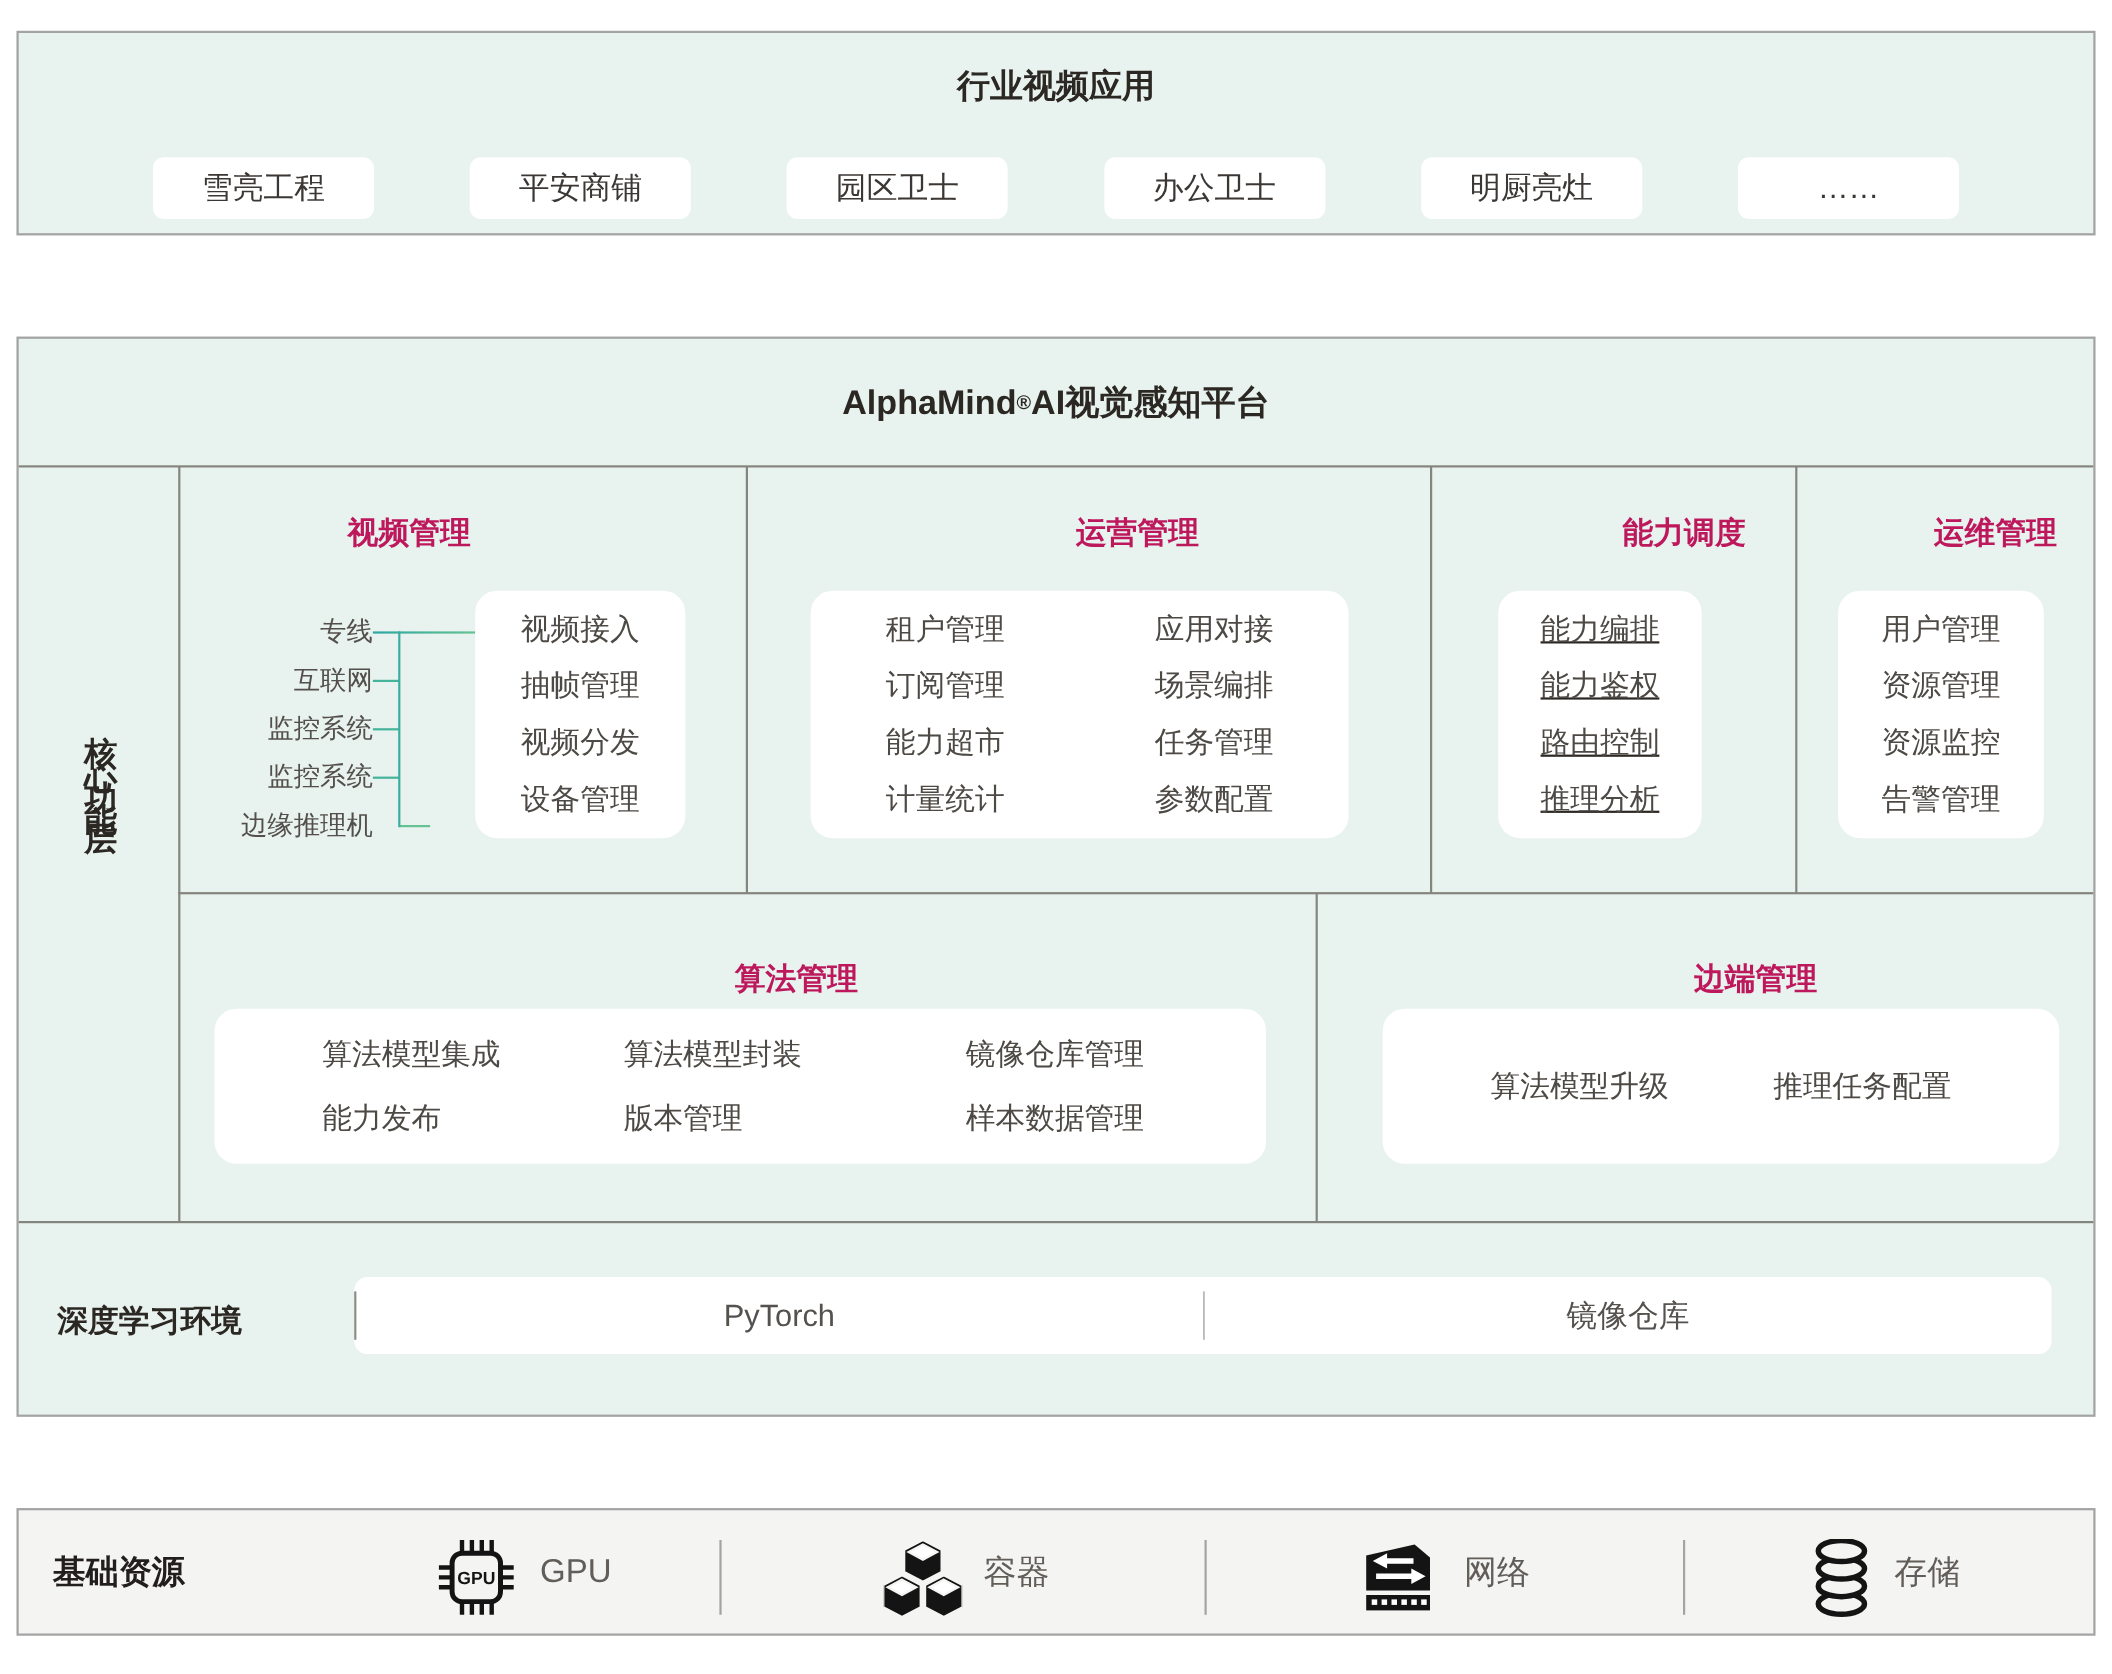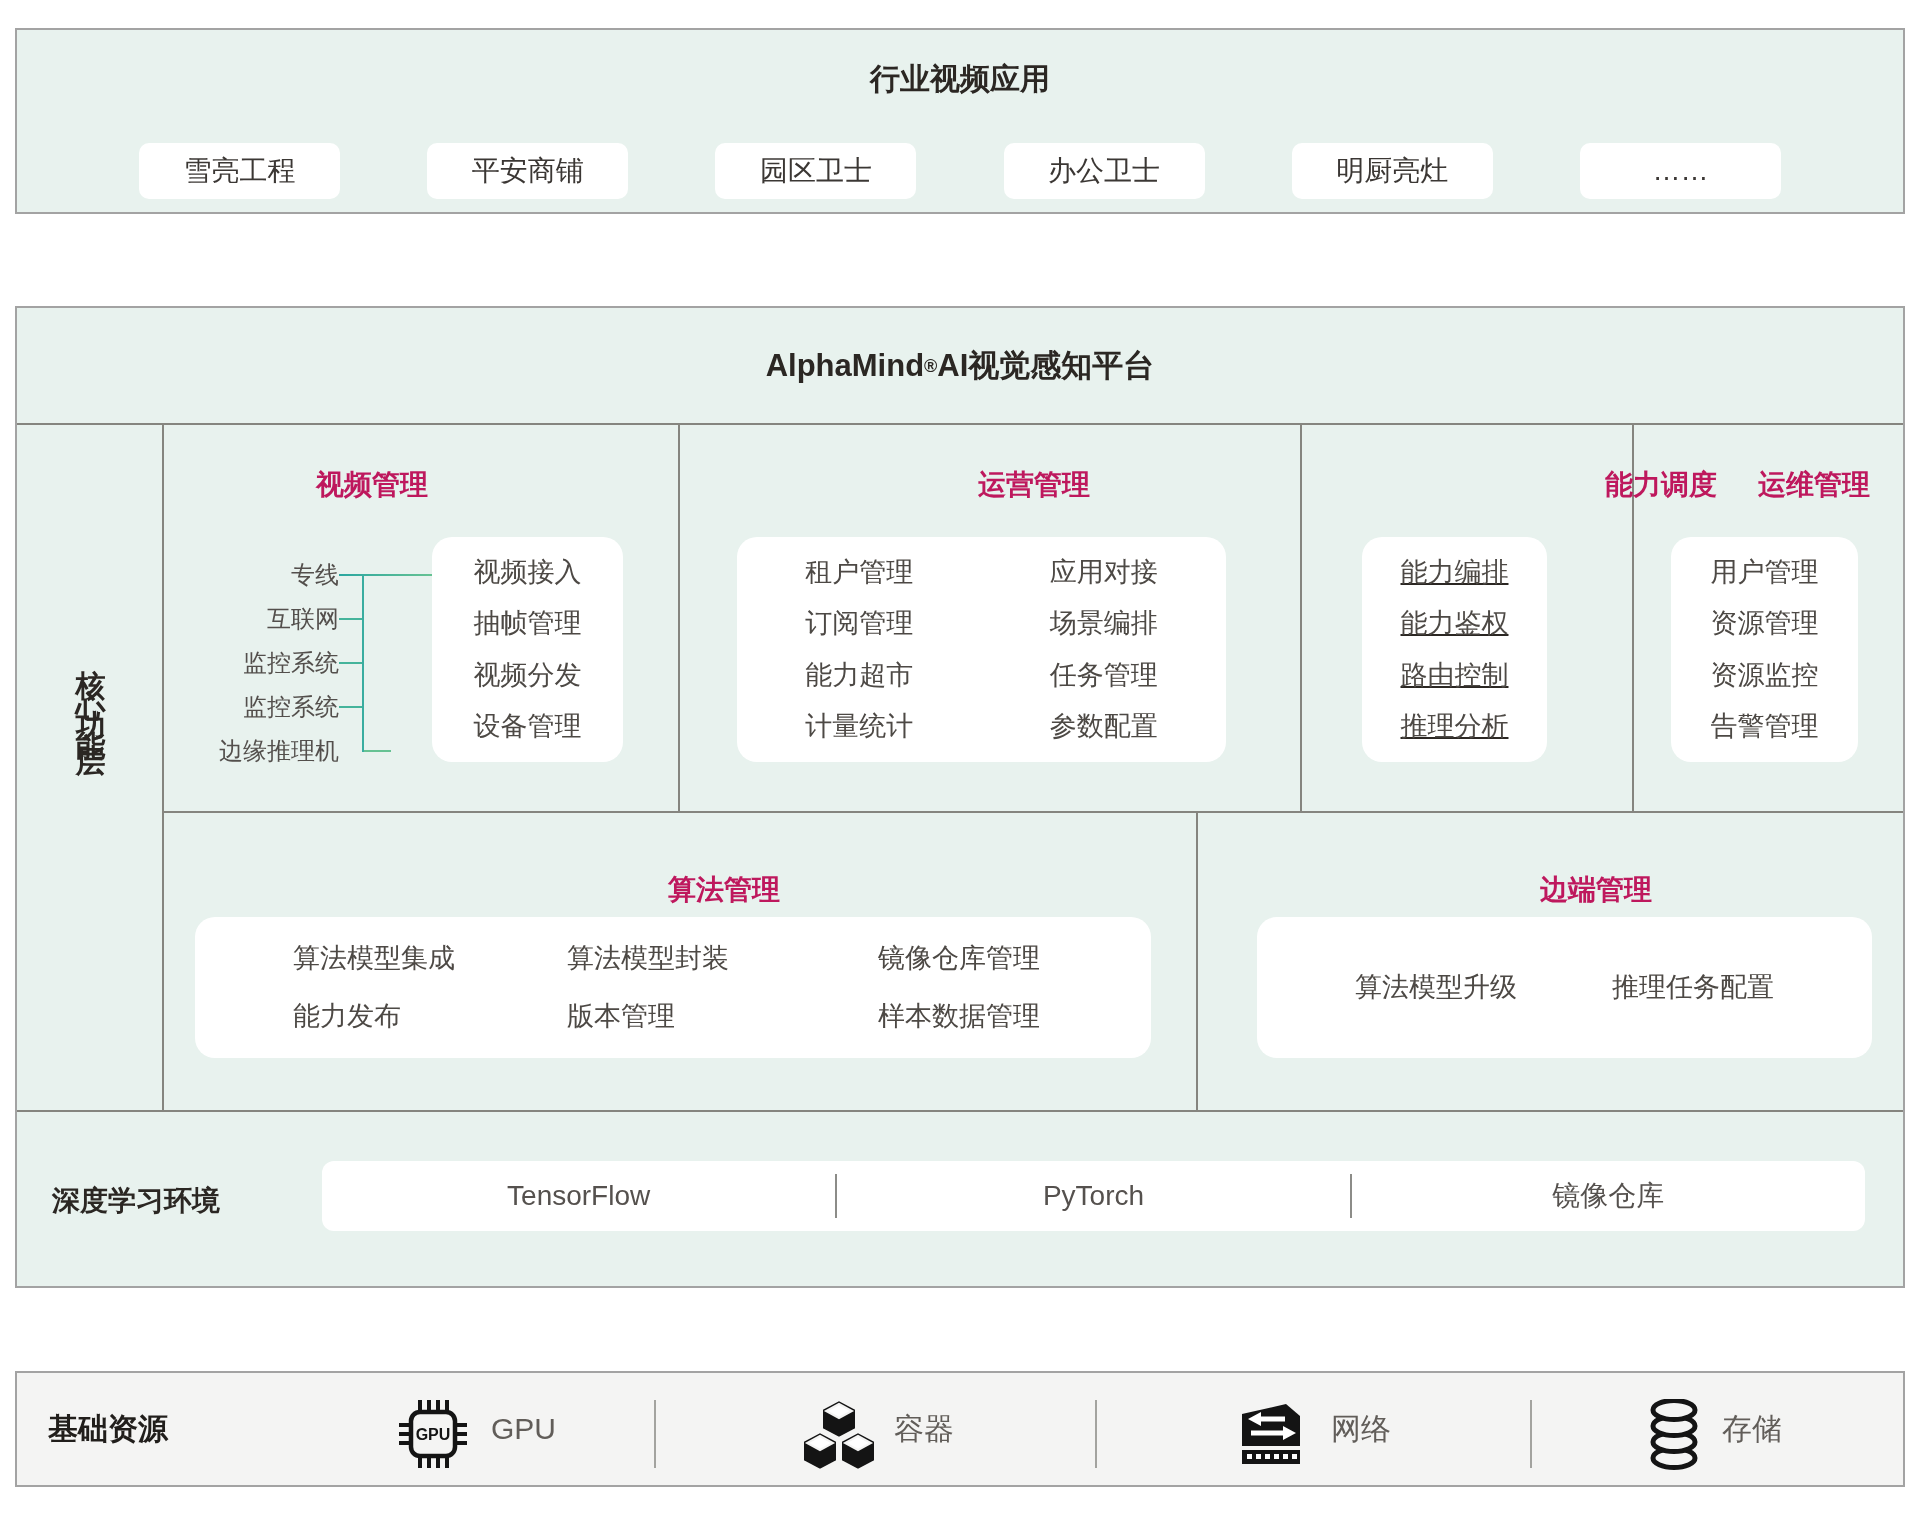--- a/index.html
+++ b/index.html
@@ -85,21 +85,21 @@
     <div class="line" style="left:1283px;top:116px;width:1.5px;height:388px;"></div>
     <div class="line" style="left:1615px;top:116px;width:1.5px;height:388px;"></div>
     <div class="line" style="left:145px;top:503px;width:1741px;height:1.5px;"></div>
     <div class="line" style="left:1179px;top:504px;width:1.5px;height:299px;"></div>
     <div class="line" style="left:0;top:802px;width:1886px;height:1.5px;"></div>
 
     <div class="core-label">核心功能层</div>
 
     <div class="sec-title" style="left:146px;top:158px;width:330px;">视频管理</div>
     <div class="sec-title" style="left:662px;top:158px;width:622px;">运营管理</div>
-    <div class="sec-title" style="left:1284px;top:158px;width:372px;text-align:right;">能力调度</div>
+    <div class="sec-title" style="left:1284px;top:158px;width:372px;">能力调度</div>
     <div class="sec-title" style="left:1616px;top:158px;width:274px;">运维管理</div>
 
     <div class="src-label" style="top:252px;">专线</div>
     <div class="src-label" style="top:296px;">互联网</div>
     <div class="src-label" style="top:340px;">监控系统</div>
     <div class="src-label" style="top:384px;">监控系统</div>
     <div class="src-label" style="top:428px;">边缘推理机</div>
 
     <div class="conn conn-main" style="left:322px;top:266px;width:93px;"></div>
     <div class="conn" style="left:322px;top:310px;width:24px;"></div>
@@ -172,21 +172,20 @@
 
     <div class="card" style="left:1240px;top:609px;width:615px;height:141px;">
       <div class="edge-row">
         <div class="item-txt">算法模型升级</div>
         <div class="item-txt">推理任务配置</div>
       </div>
     </div>
 
     <div class="dl-label">深度学习环境</div>
     <div class="dl-bar">
-      <div class="dl-seg">TensorFlow</div>
       <div class="dl-div"></div>
       <div class="dl-seg">PyTorch</div>
       <div class="dl-div"></div>
       <div class="dl-seg">镜像仓库</div>
     </div>
   </div>
 
   <div class="box res-box">
     <div class="res-label">基础资源</div>
 

